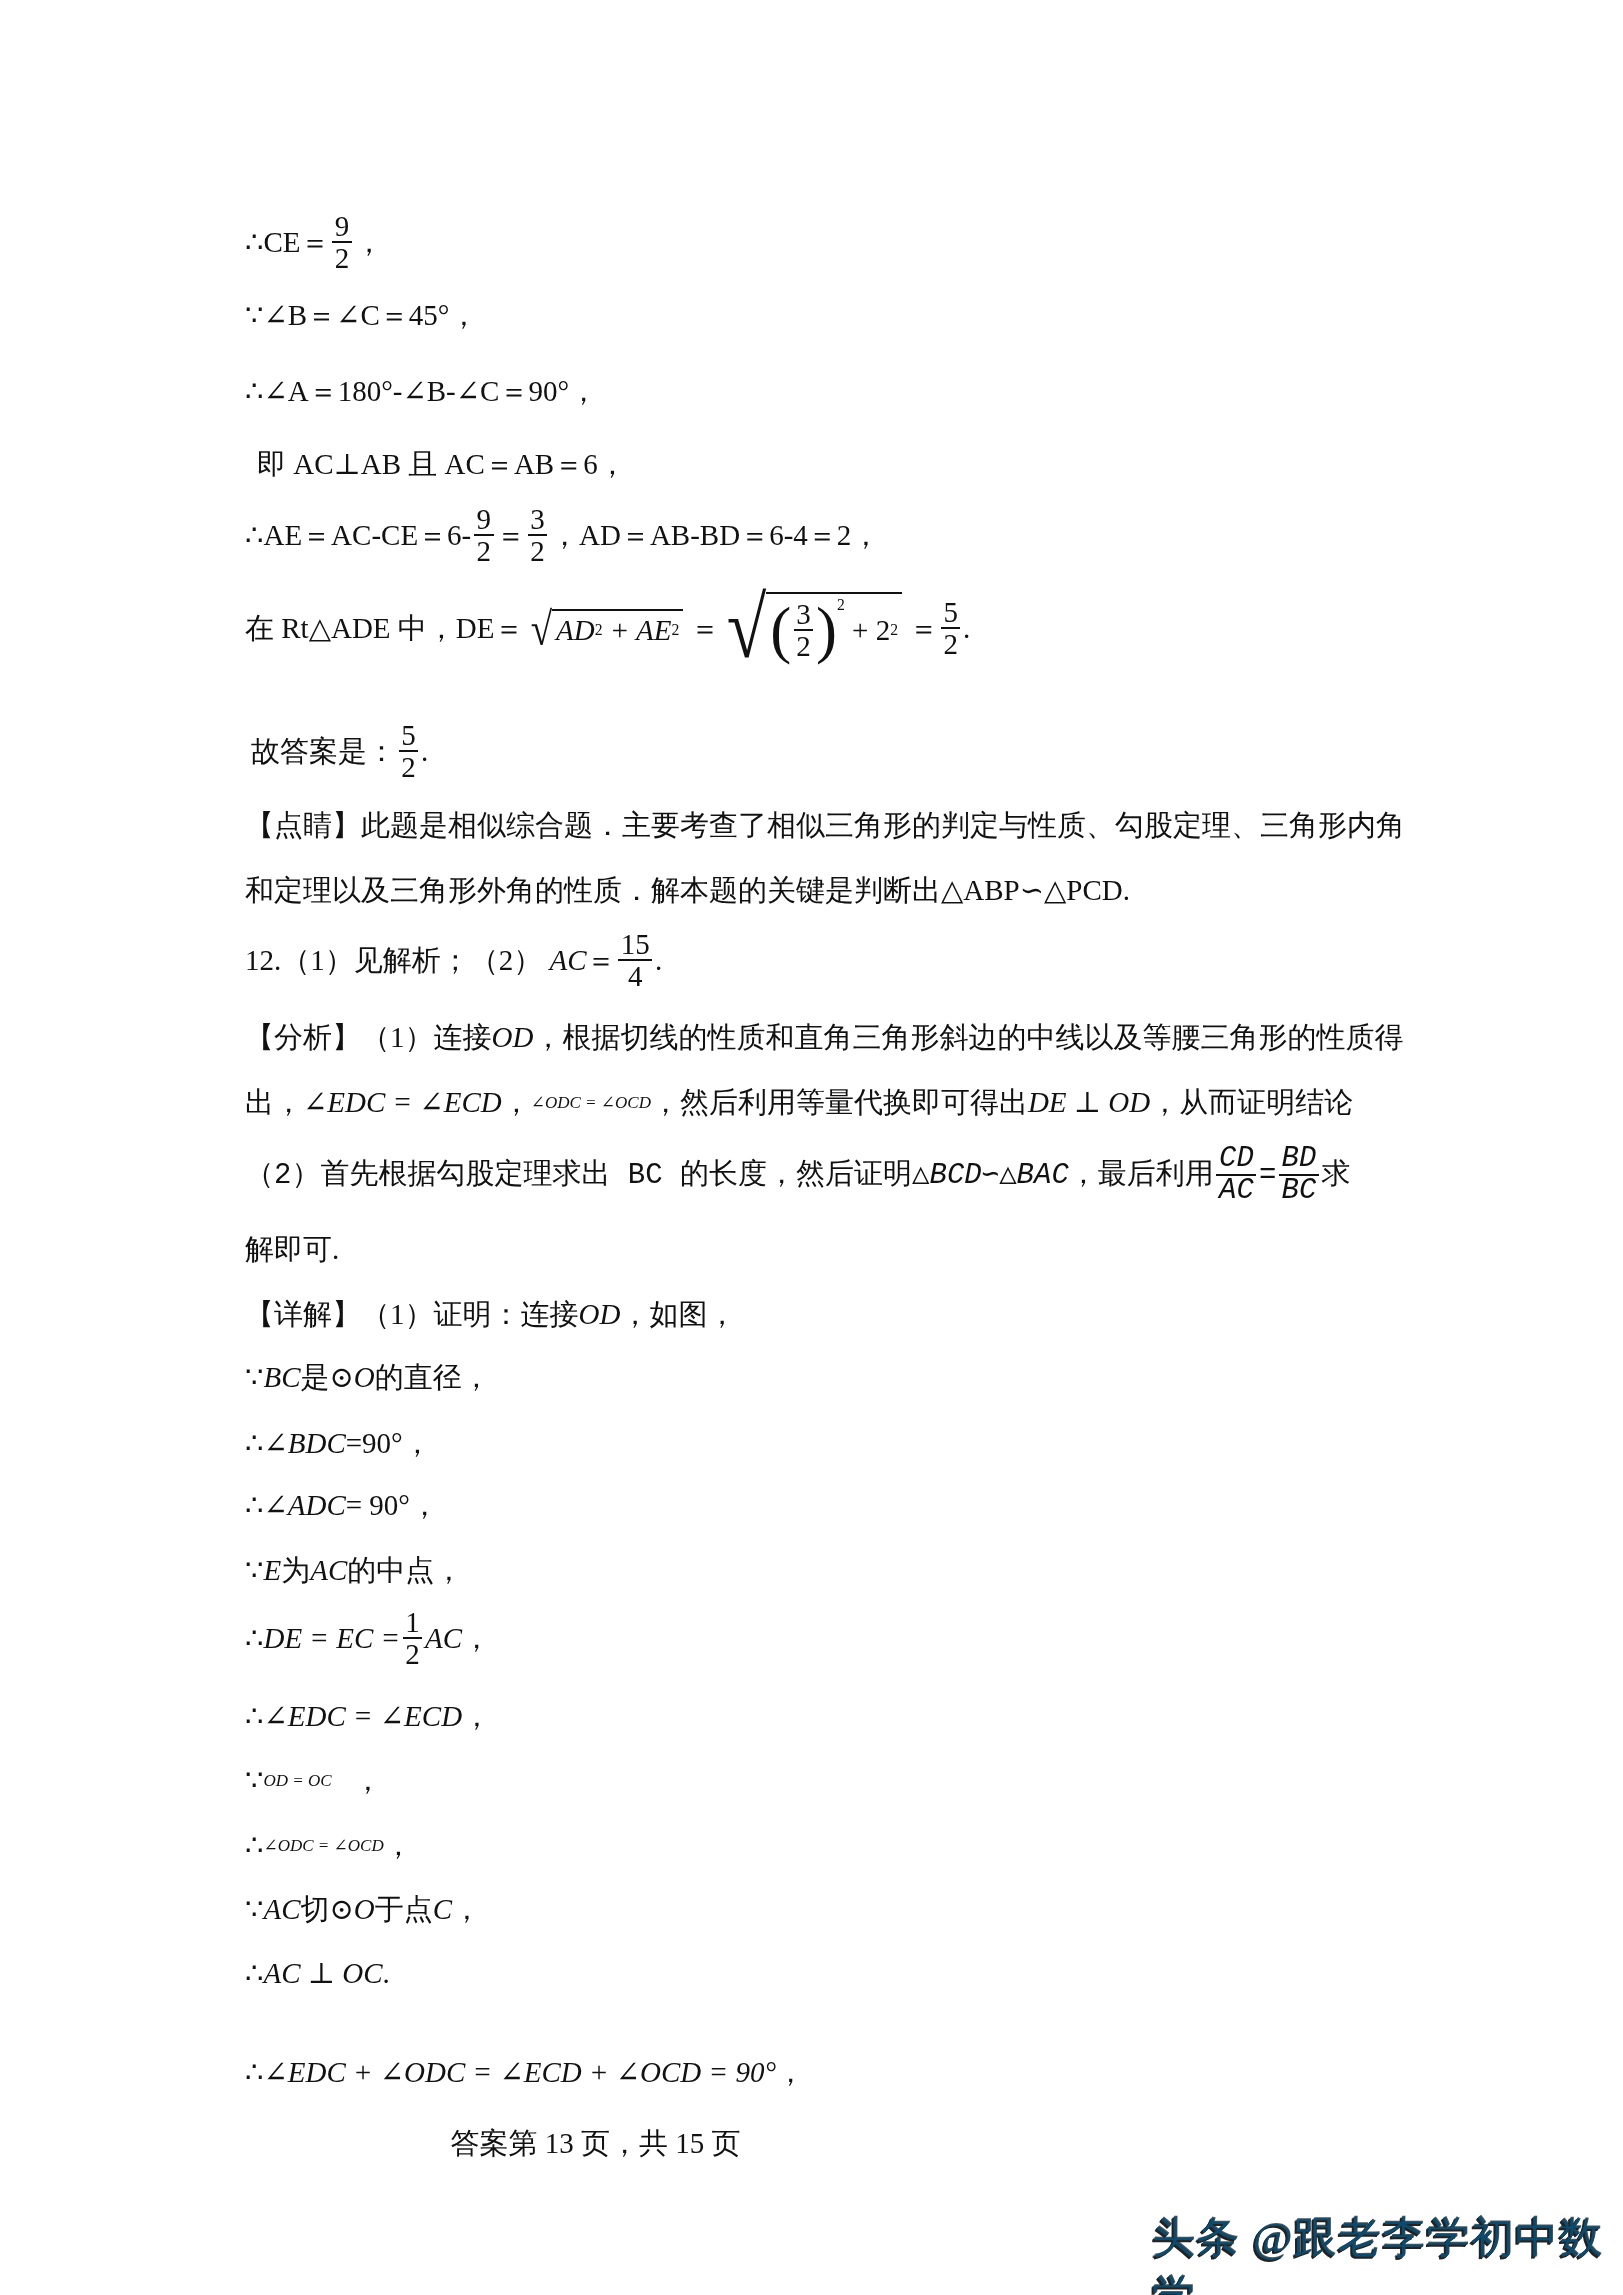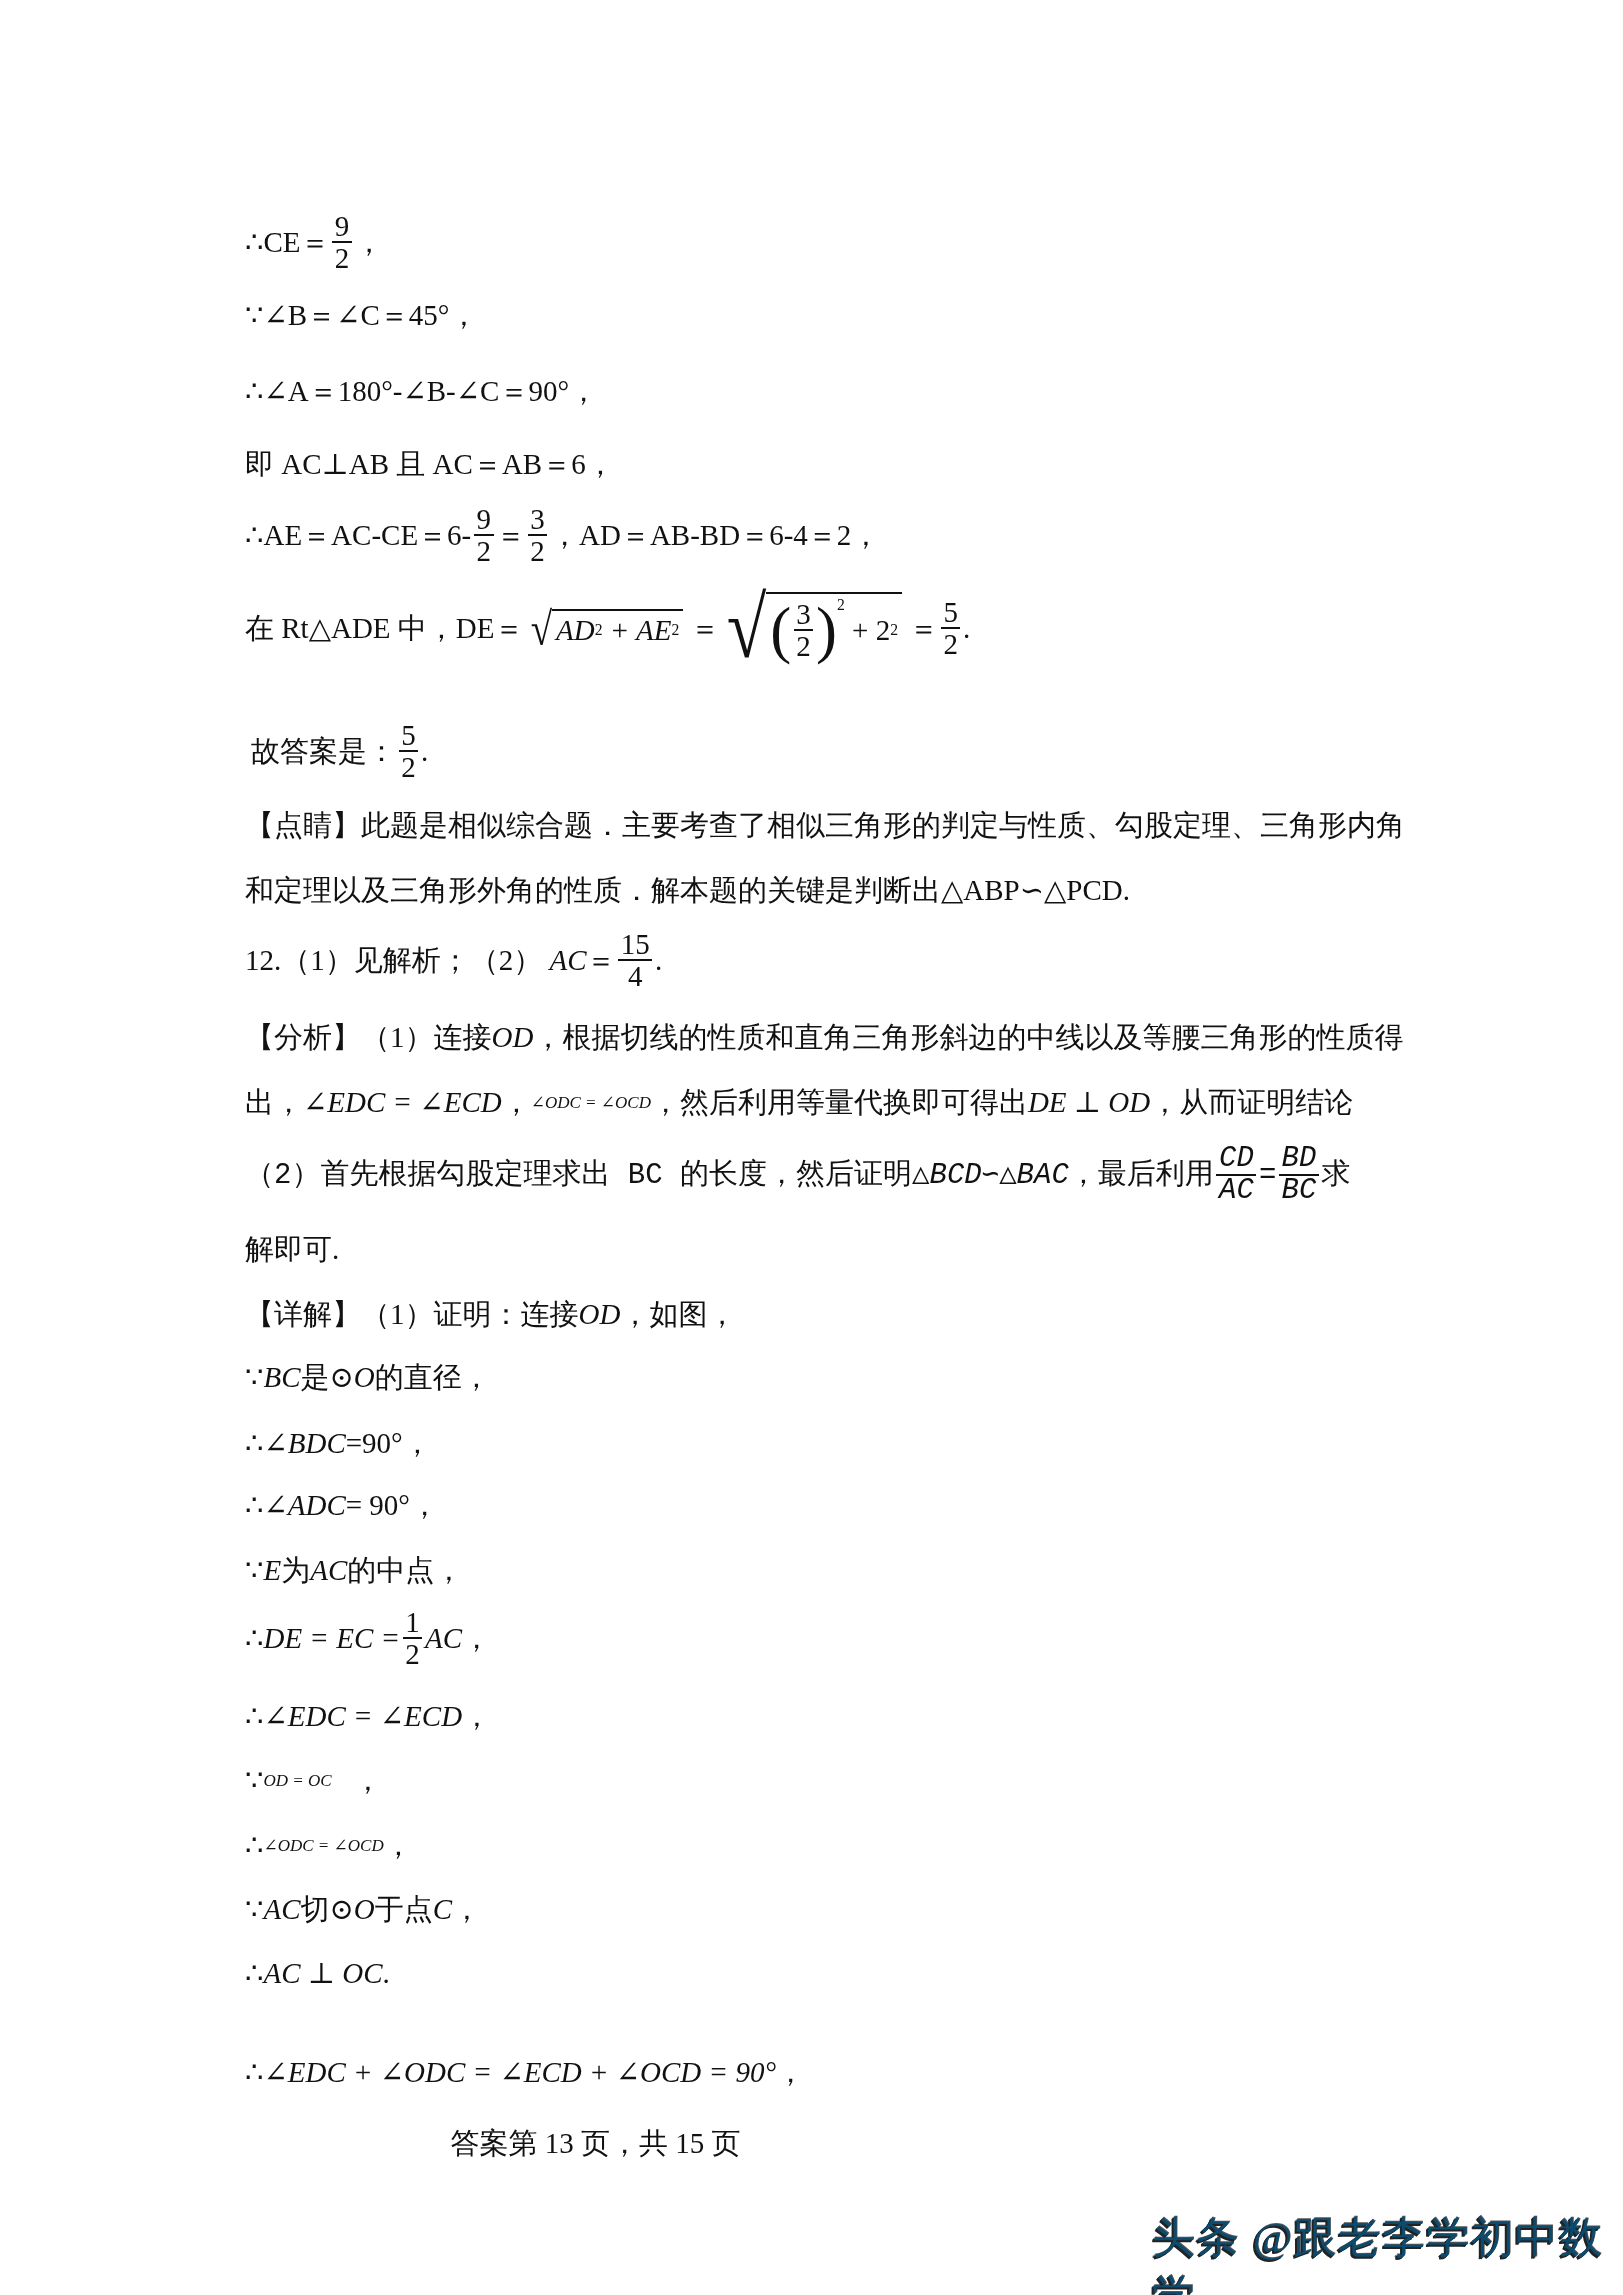--- a/index.html
+++ b/index.html
@@ -29,21 +29,21 @@
 <div class="line" style="top:211px;">
   <span class="tx">∴CE＝</span><span class="frac">
       <span class="num">9</span>
       <span class="bar"></span>
       <span class="den">2</span>
     </span><span class="tx">，</span>
 </div>
 
 <div class="line" style="top:298px;"><span class="tx">∵∠B＝∠C＝45°，</span></div>
 <div class="line" style="top:374px;"><span class="tx">∴∠A＝180°-∠B-∠C＝90°，</span></div>
-<div class="line" style="top:447px;"><span class="tx">即 AC⊥AB 且 AC＝AB＝6，</span></div>
+<div class="line" style="top:447px;margin-left:12px;"><span class="tx">即 AC⊥AB 且 AC＝AB＝6，</span></div>
 
 <div class="line" style="top:504px;">
   <span class="tx">∴AE＝AC-CE＝6-</span><span class="frac">
       <span class="num">9</span>
       <span class="bar"></span>
       <span class="den">2</span>
     </span><span class="tx">＝</span><span class="frac">
       <span class="num">3</span>
       <span class="bar"></span>
       <span class="den">2</span>

